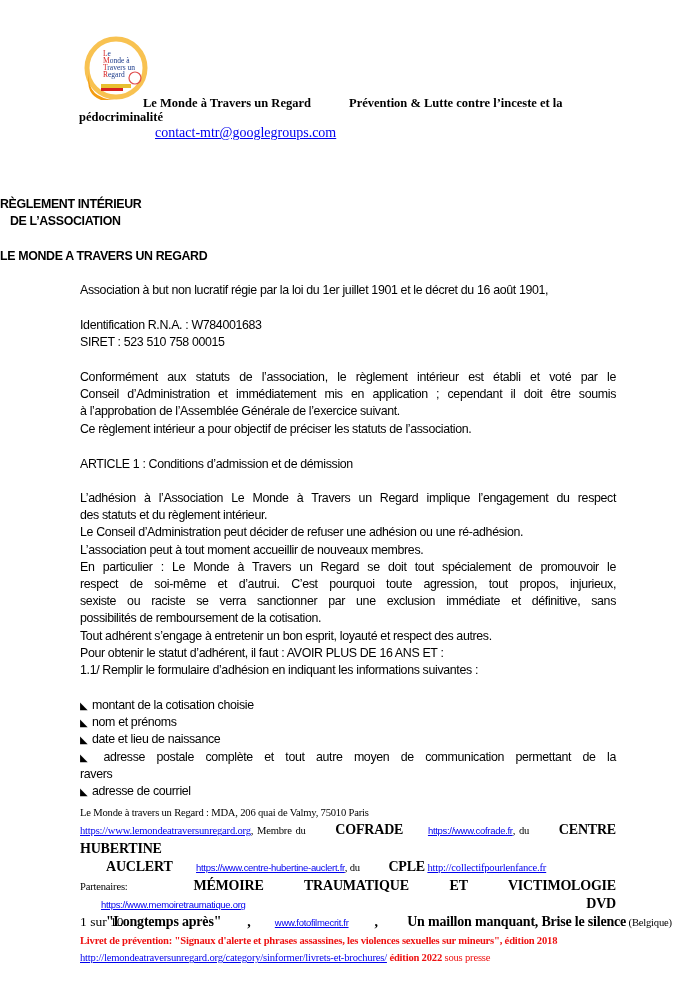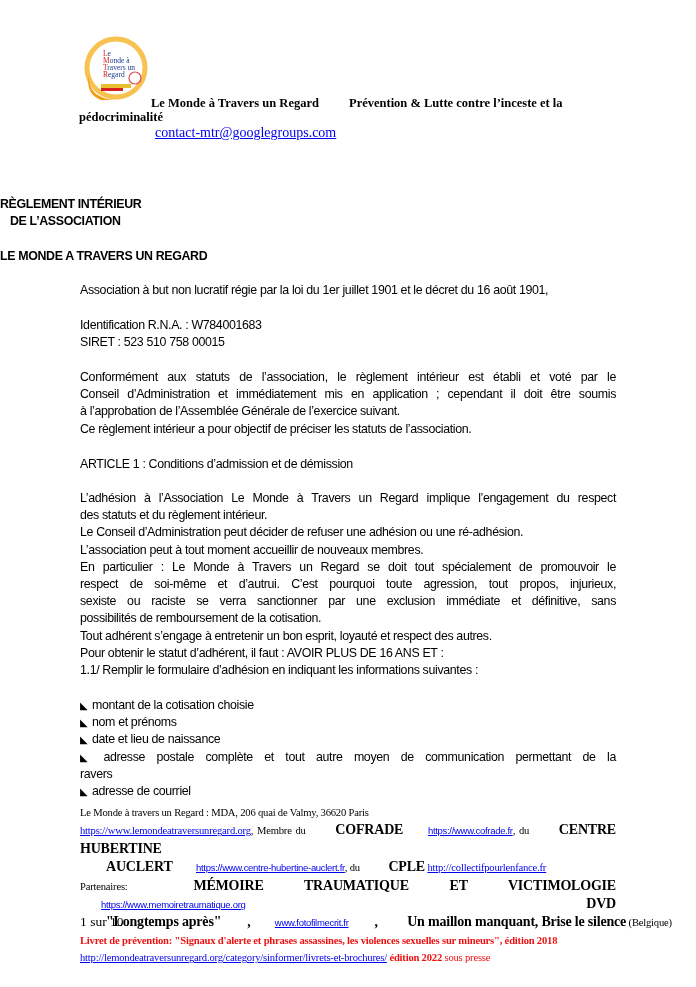--- a/index.html
+++ b/index.html
@@ -2,21 +2,21 @@
 <html><head>
 <meta charset="utf-8">
 <style>
   html, body { margin: 0; padding: 0; background: #ffffff; }
   body { width: 696px; height: 987px; position: relative; overflow: hidden; color: #000; }
   .page { position: absolute; left: 0; top: 0; width: 600px; height: 987px; }
 
   
   .logo { position: absolute; left: 79px; top: 34px; width: 72px; height: 68px; }
   .hdr-line1 { position: absolute; left: 79px; top: 96px; width: 540px; font-family: "Liberation Serif", serif; font-weight: bold; font-size: 12.5px; line-height: 14px; }
-  .hdr-line1 .org { position: absolute; left: 72px; top: 0; white-space: nowrap; }
+  .hdr-line1 .org { position: absolute; left: 64px; top: 0; white-space: nowrap; }
   .hdr-line1 .slogan { position: absolute; left: 270px; top: 0; white-space: nowrap; }
   .hdr-line2 { position: absolute; left: 79px; top: 110px; font-family: "Liberation Serif", serif; font-weight: bold; font-size: 12.5px; line-height: 14px; white-space: nowrap; }
   .hdr-email { position: absolute; left: 155px; top: 125px; font-family: "Liberation Serif", serif; font-size: 14px; line-height: 16px; color: #0000ee; text-decoration: underline; white-space: nowrap; }
 
   
   .sans { font-family: "Liberation Sans", sans-serif; font-size: 12.4px; letter-spacing: -0.35px; }
   .title { position: absolute; left: 0; width: 696px; font-weight: bold; font-size: 12.4px; line-height: 17px; }
   .t1 { top: 196px; }
   .t2 { top: 213px; margin-left: 10px; }
   .t3 { top: 248px; }
@@ -108,21 +108,21 @@
   <div class="para sans p-list">
     <span class="line"><span class="bullet">◣</span><span>montant de la cotisation choisie</span></span>
     <span class="line"><span class="bullet">◣</span><span>nom et prénoms</span></span>
     <span class="line"><span class="bullet">◣</span><span>date et lieu de naissance</span></span>
     <span class="jline"><span class="bullet">◣</span> <span>adresse postale complète et tout autre moyen de communication permettant de la</span></span>
     <span class="line">ravers</span>
     <span class="line"><span class="bullet">◣</span><span>adresse de courriel</span></span>
   </div>
 
   <div class="footer f1">
-    <span class="line">Le Monde à travers un Regard :  MDA, 206 quai de Valmy, 36620 Paris</span>
+    <span class="line">Le Monde à travers un Regard :  MDA, 206 quai de Valmy, 75010 Paris</span>
     <span class="jline"><a>https://www.lemondeatraversunregard.org</a><span>, Membre du </span><b>COFRADE</b> <a class="lnk-sans">https://www.cofrade.fr</a><span>, du </span><b>CENTRE HUBERTINE</b></span>
     <span class="line"><b>AUCLERT</b> <a class="lnk-sans">https://www.centre-hubertine-auclert.fr</a><span>, du </span><b>CPLE</b> <a>http://collectifpourlenfance.fr</a></span>
     <span class="jline"><span>Partenaires:</span> <b>MÉMOIRE TRAUMATIQUE ET VICTIMOLOGIE</b> <a class="lnk-sans">https://www.memoiretraumatique.org</a> <b>DVD</b></span>
     <span class="line"><b>"Longtemps après"</b><b>, </b><a class="lnk-sans">www.fotofilmecrit.fr</a><b>, </b><b>Un maillon manquant, Brise le silence</b> <span>(Belgique)</span></span>
     <span class="line red">Livret de prévention: "Signaux d'alerte et phrases assassines, les violences sexuelles sur mineurs", édition 2018</span>
     <span class="line"><a>http://lemondeatraversunregard.org/category/sinformer/livrets-et-brochures/</a> <span class="red">édition 2022</span> <span class="red" style="font-weight:normal">sous presse</span></span>
   </div>
 
   <div class="pagenum">1 sur 10</div>
 </div>

